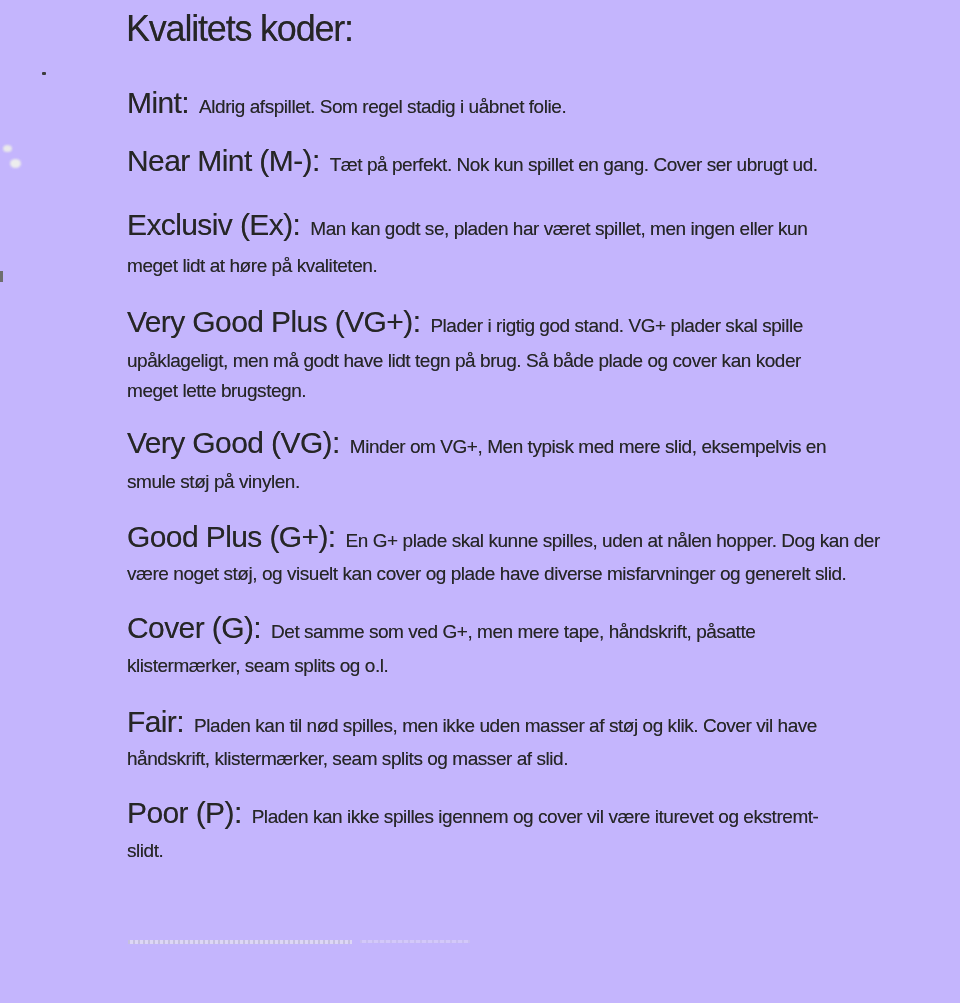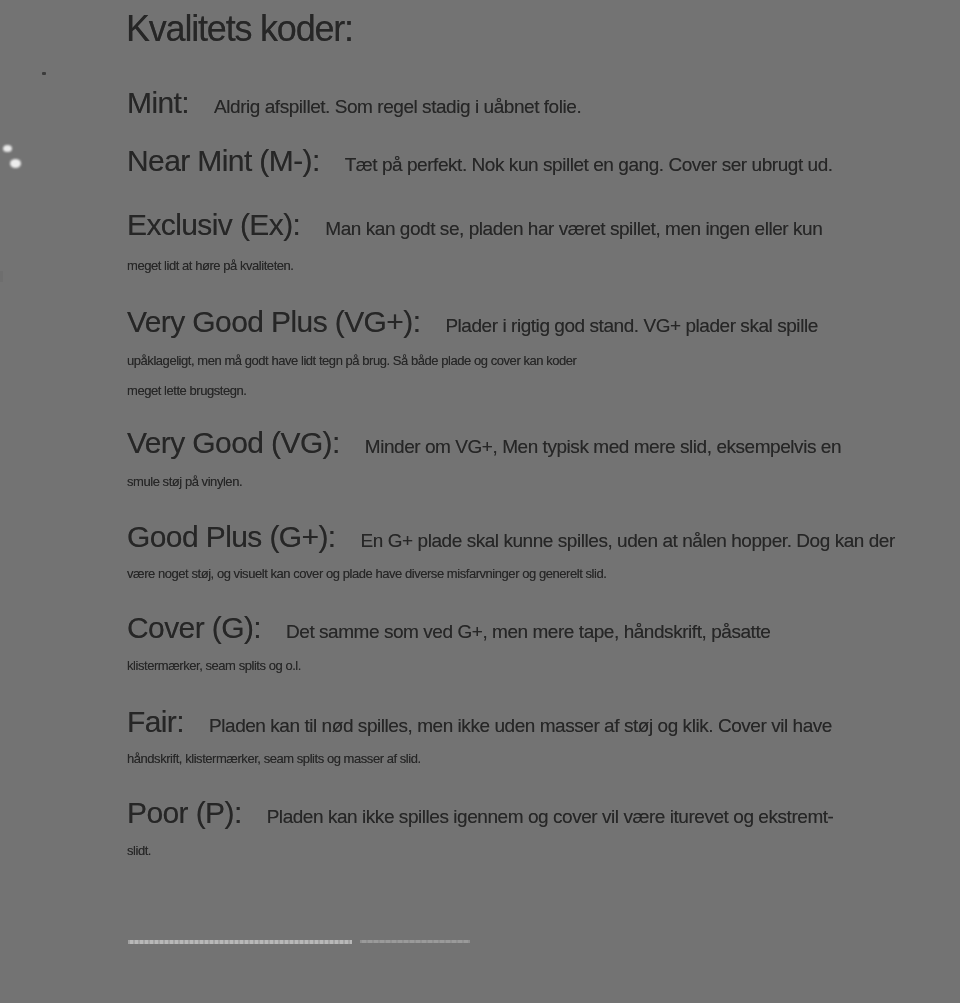--- a/index.html
+++ b/index.html
@@ -4,21 +4,21 @@
 <style>
   html, body {
     margin: 0;
     padding: 0;
     background: #ffffff;
   }
   .page {
     position: relative;
     width: 960px;
     height: 1003px;
-    background: #737373;
+    background: #c4b5fd;
     overflow: hidden;
     font-family: "Liberation Sans", sans-serif;
     color: #262626;
   }
   .doc-title {
     position: absolute;
     left: 126px;
     top: 8px;
     font-size: 36px;
     letter-spacing: -1.2px;
@@ -30,27 +30,27 @@
     left: 127px;
     font-size: 30px;
     line-height: 38px;
     letter-spacing: -0.6px;
     white-space: nowrap;
     text-shadow: 0 0 0.5px rgba(35,35,35,0.55);
   }
   .hline .desc {
     font-size: 19px;
     letter-spacing: -0.45px;
-    margin-left: 25px;
+    margin-left: 10px;
     text-shadow: 0 0 0.4px rgba(35,35,35,0.5);
   }
   .bline {
     position: absolute;
     left: 127px;
-    font-size: 13px;
+    font-size: 19px;
     line-height: 26px;
     letter-spacing: -0.45px;
     white-space: nowrap;
     text-shadow: 0 0 0.4px rgba(35,35,35,0.5);
   }
   
   .artifact { position: absolute; }
   .spec-dot {
     left: 42px; top: 72px; width: 4px; height: 3px;
     background: #3c3c3c; border-radius: 1px;

